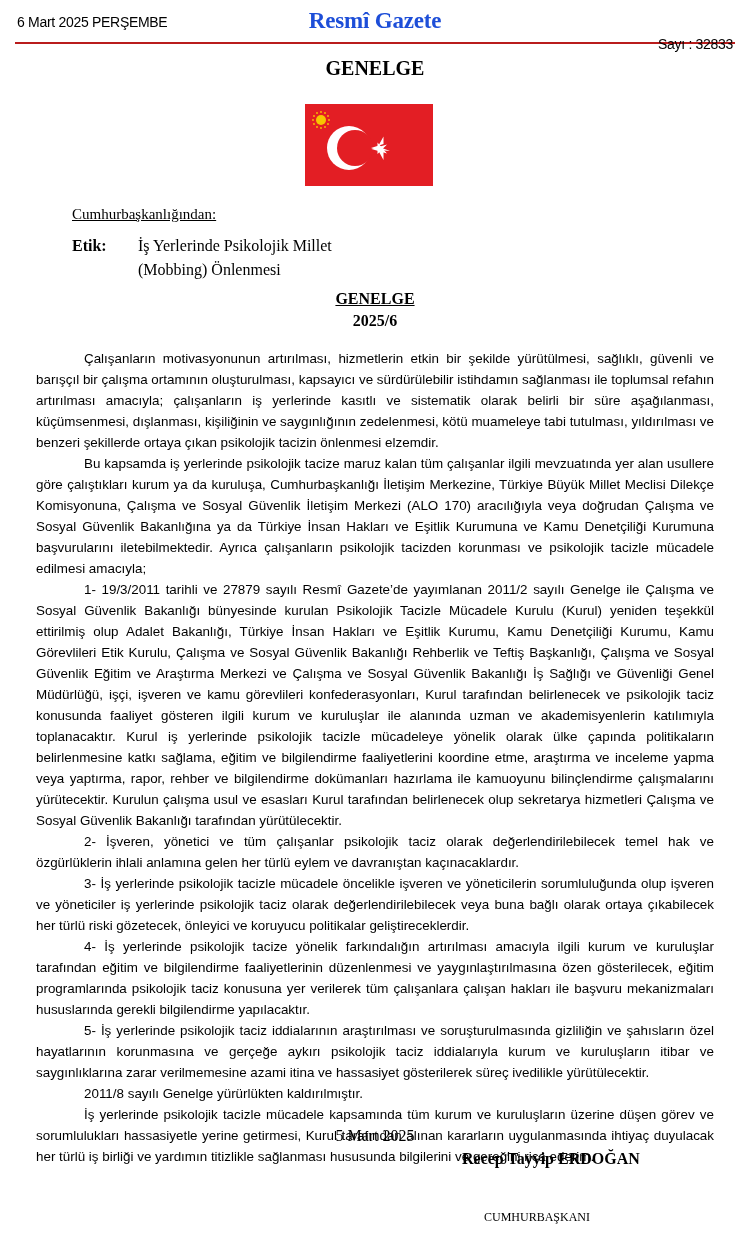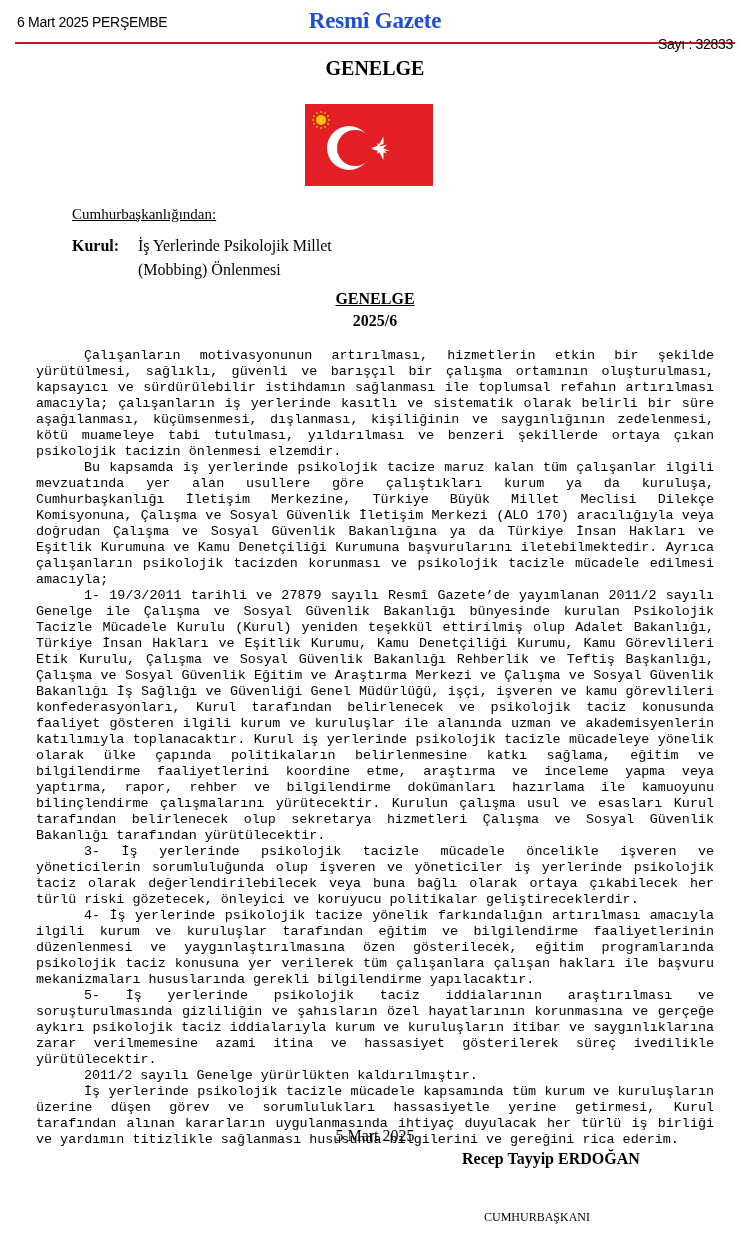--- a/index.html
+++ b/index.html
@@ -23,21 +23,21 @@
     .subject { position: absolute; left: 72px; top: 234px; font-family: "Liberation Serif", serif; font-size: 16px; line-height: 24px; }
     .subject .lbl { font-weight: bold; display: inline-block; width: 66px; }
     .subject .line2 { padding-left: 66px; }
 
     .genelge-head { position: absolute; left: 0; right: 0; top: 288px; text-align: center;
       font-family: "Liberation Serif", serif; font-weight: bold; font-size: 16px; line-height: 22px; }
     .genelge-head .u { text-decoration: underline; }
 
     .body-text {
       position: absolute; left: 36px; width: 678px; top: 348px;
-      font-family: Liberation Mono, monospace; font-size: 13.4px; line-height: 16px;
+      font-family: Liberation Sans, sans-serif; font-size: 13.4px; line-height: 21px;
       text-align: justify;
     }
     .body-text p { margin: 0; text-indent: 48px; }
 
     .sig-date { position: absolute; left: 0; right: 0; top: 1127px; text-align: center;
       font-family: "Liberation Serif", serif; font-size: 16px; }
     .sig-name { position: absolute; left: 462px; top: 1150px; font-family: "Liberation Serif", serif; font-weight: bold; font-size: 16px; }
     .sig-role { position: absolute; left: 484px; top: 1210px; font-family: "Liberation Serif", serif; font-size: 12px; }
   </style>
 </head>
@@ -74,35 +74,36 @@
     <circle cx="44" cy="44" r="22" fill="#ffffff"></circle>
     <circle cx="50" cy="44" r="18" fill="#e31e24"></circle>
     <polygon fill="#ffffff" points="66,44 78.5,40 78.5,32.5 73,42.6 85,47 73,46 78.5,56 78.5,48 66,44" transform="translate(0,0)"></polygon>
     <polygon fill="#ffffff" points="66.5,45 82,40.5 72.5,50 72.5,38.5 82,49.5"></polygon>
   </svg>
 </div>
 
 <div class="issuer">Cumhurbaşkanlığından:</div>
 
 <div class="subject">
-  <div><span class="lbl">Kurul:</span><span>İş Yerlerinde Psikolojik Millet</span></div>
+  <div><span class="lbl">Etik:</span><span>İş Yerlerinde Psikolojik Millet</span></div>
   <div class="line2">(Mobbing) Önlenmesi</div>
 </div>
 
 <div class="genelge-head">
   <div class="u">GENELGE</div>
   <div>2025/6</div>
 </div>
 
 <div class="body-text">
   <p>Çalışanların motivasyonunun artırılması, hizmetlerin etkin bir şekilde yürütülmesi, sağlıklı, güvenli ve barışçıl bir çalışma ortamının oluşturulması, kapsayıcı ve sürdürülebilir istihdamın sağlanması ile toplumsal refahın artırılması amacıyla; çalışanların iş yerlerinde kasıtlı ve sistematik olarak belirli bir süre aşağılanması, küçümsenmesi, dışlanması, kişiliğinin ve saygınlığının zedelenmesi, kötü muameleye tabi tutulması, yıldırılması ve benzeri şekillerde ortaya çıkan psikolojik tacizin önlenmesi elzemdir.</p>
   <p>Bu kapsamda iş yerlerinde psikolojik tacize maruz kalan tüm çalışanlar ilgili mevzuatında yer alan usullere göre çalıştıkları kurum ya da kuruluşa, Cumhurbaşkanlığı İletişim Merkezine, Türkiye Büyük Millet Meclisi Dilekçe Komisyonuna, Çalışma ve Sosyal Güvenlik İletişim Merkezi (ALO 170) aracılığıyla veya doğrudan Çalışma ve Sosyal Güvenlik Bakanlığına ya da Türkiye İnsan Hakları ve Eşitlik Kurumuna ve Kamu Denetçiliği Kurumuna başvurularını iletebilmektedir. Ayrıca çalışanların psikolojik tacizden korunması ve psikolojik tacizle mücadele edilmesi amacıyla;</p>
   <p>1- 19/3/2011 tarihli ve 27879 sayılı Resmî Gazete’de yayımlanan 2011/2 sayılı Genelge ile Çalışma ve Sosyal Güvenlik Bakanlığı bünyesinde kurulan Psikolojik Tacizle Mücadele Kurulu (Kurul) yeniden teşekkül ettirilmiş olup Adalet Bakanlığı, Türkiye İnsan Hakları ve Eşitlik Kurumu, Kamu Denetçiliği Kurumu, Kamu Görevlileri Etik Kurulu, Çalışma ve Sosyal Güvenlik Bakanlığı Rehberlik ve Teftiş Başkanlığı, Çalışma ve Sosyal Güvenlik Eğitim ve Araştırma Merkezi ve Çalışma ve Sosyal Güvenlik Bakanlığı İş Sağlığı ve Güvenliği Genel Müdürlüğü, işçi, işveren ve kamu görevlileri konfederasyonları, Kurul tarafından belirlenecek ve psikolojik taciz konusunda faaliyet gösteren ilgili kurum ve kuruluşlar ile alanında uzman ve akademisyenlerin katılımıyla toplanacaktır. Kurul iş yerlerinde psikolojik tacizle mücadeleye yönelik olarak ülke çapında politikaların belirlenmesine katkı sağlama, eğitim ve bilgilendirme faaliyetlerini koordine etme, araştırma ve inceleme yapma veya yaptırma, rapor, rehber ve bilgilendirme dokümanları hazırlama ile kamuoyunu bilinçlendirme çalışmalarını yürütecektir. Kurulun çalışma usul ve esasları Kurul tarafından belirlenecek olup sekretarya hizmetleri Çalışma ve Sosyal Güvenlik Bakanlığı tarafından yürütülecektir.</p>
+  <p>2- İşveren, yönetici ve tüm çalışanlar psikolojik taciz olarak değerlendirilebilecek temel hak ve özgürlüklerin ihlali anlamına gelen her türlü eylem ve davranıştan kaçınacaklardır.</p>
   <p>3- İş yerlerinde psikolojik tacizle mücadele öncelikle işveren ve yöneticilerin sorumluluğunda olup işveren ve yöneticiler iş yerlerinde psikolojik taciz olarak değerlendirilebilecek veya buna bağlı olarak ortaya çıkabilecek her türlü riski gözetecek, önleyici ve koruyucu politikalar geliştireceklerdir.</p>
   <p>4- İş yerlerinde psikolojik tacize yönelik farkındalığın artırılması amacıyla ilgili kurum ve kuruluşlar tarafından eğitim ve bilgilendirme faaliyetlerinin düzenlenmesi ve yaygınlaştırılmasına özen gösterilecek, eğitim programlarında psikolojik taciz konusuna yer verilerek tüm çalışanlara çalışan hakları ile başvuru mekanizmaları hususlarında gerekli bilgilendirme yapılacaktır.</p>
   <p>5- İş yerlerinde psikolojik taciz iddialarının araştırılması ve soruşturulmasında gizliliğin ve şahısların özel hayatlarının korunmasına ve gerçeğe aykırı psikolojik taciz iddialarıyla kurum ve kuruluşların itibar ve saygınlıklarına zarar verilmemesine azami itina ve hassasiyet gösterilerek süreç ivedilikle yürütülecektir.</p>
-  <p>2011/2 sayılı Genelge yürürlükten kaldırılmıştır.</p>
+  <p>2011/8 sayılı Genelge yürürlükten kaldırılmıştır.</p>
   <p>İş yerlerinde psikolojik tacizle mücadele kapsamında tüm kurum ve kuruluşların üzerine düşen görev ve sorumlulukları hassasiyetle yerine getirmesi, Kurul tarafından alınan kararların uygulanmasında ihtiyaç duyulacak her türlü iş birliği ve yardımın titizlikle sağlanması hususunda bilgilerini ve gereğini rica ederim.</p>
 </div>
 
 <div class="sig-date">5 Mart 2025</div>
 <div class="sig-name">Recep Tayyip ERDOĞAN</div>
 <div class="sig-role">CUMHURBAŞKANI</div>
 
 </body></html>

